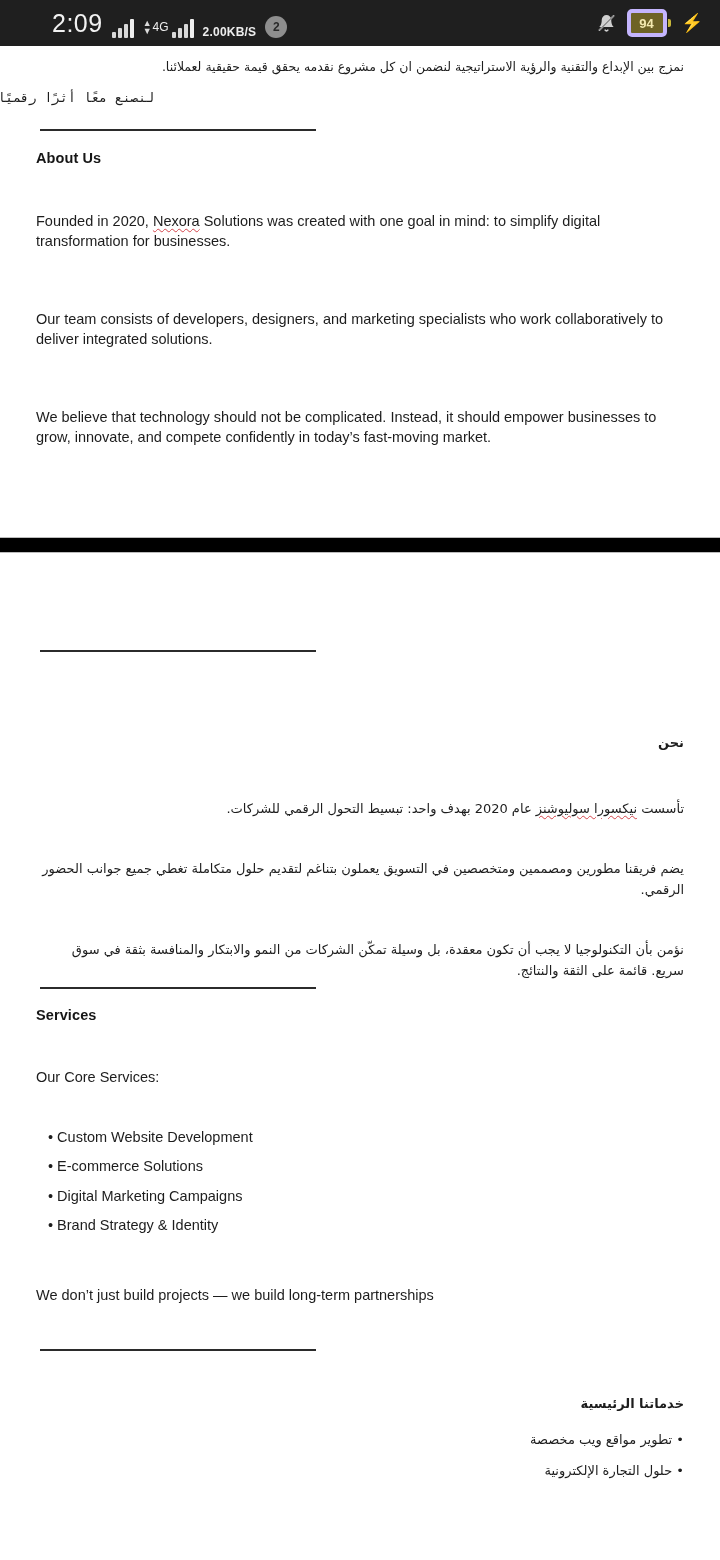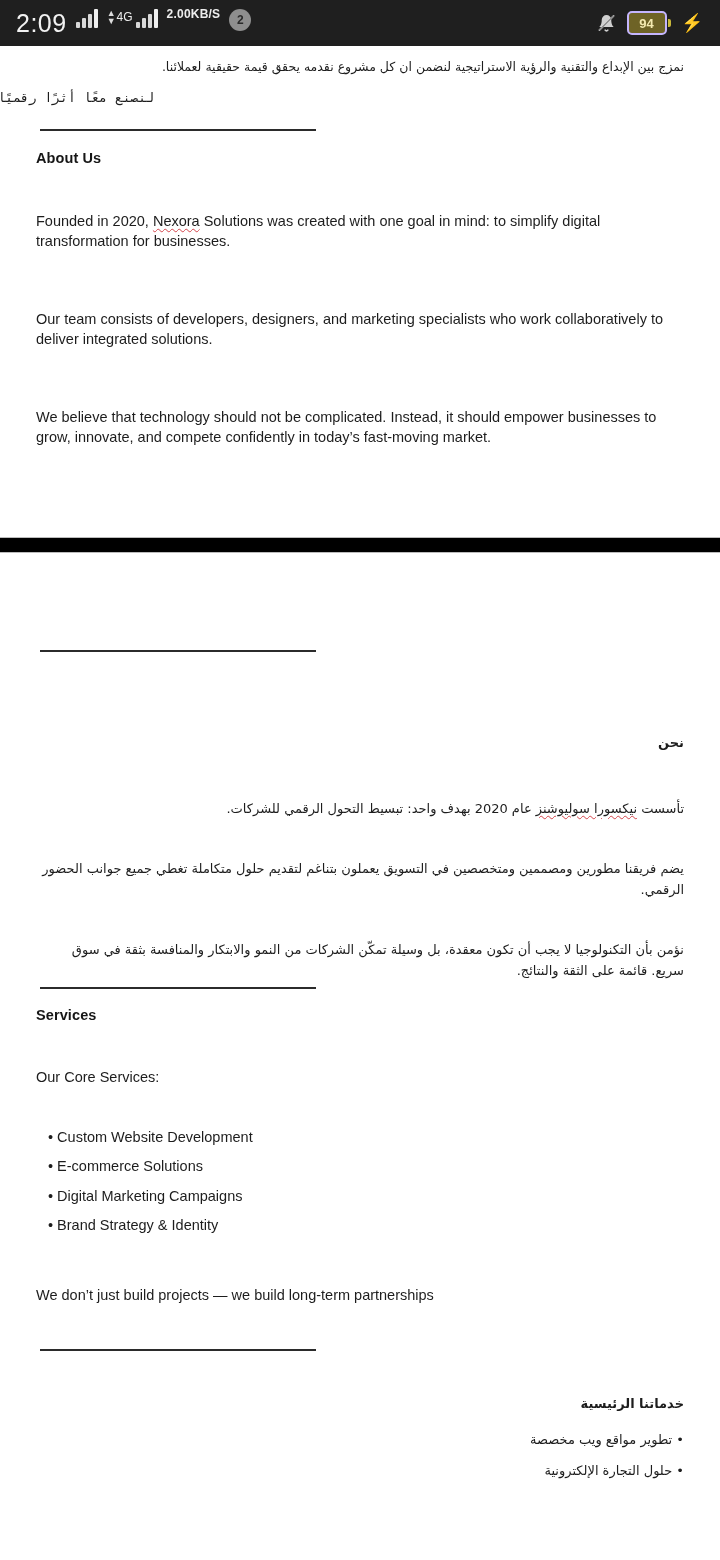--- a/index.html
+++ b/index.html
@@ -12,21 +12,21 @@
 
   
   .statusbar{
     position:relative;
     width:720px; height:46px;
     background:#1f1f1f;
     display:flex; align-items:center;
     padding:0 16px;
     color:#e8e8e8;
   }
-  .sb-left{ display:flex; align-items:flex-start; gap:9px; }
+  .sb-left{ display:flex; align-items:flex-end; gap:9px;margin-left:36px; }
   .sb-right{ margin-left:auto; display:flex; align-items:center; gap:11px; }
   .clock{ font-size:25px; font-weight:400; letter-spacing:.5px; color:#f2f2f2; }
 
   .bars{ display:flex; align-items:flex-end; gap:2px; height:19px; }
   .bars i{ display:block; width:4px; background:#d8d8d8; border-radius:1px; }
   .bars i:nth-child(1){ height:6px; }
   .bars i:nth-child(2){ height:10px; }
   .bars i:nth-child(3){ height:14px; }
   .bars i:nth-child(4){ height:19px; background:#efefef; }
 
@@ -44,21 +44,21 @@
     font-size:12px; font-weight:700;
     display:flex; align-items:center; justify-content:center;
   }
 
   .bell{ position:relative; width:19px; height:20px; }
   .bell svg{ display:block; }
   .battery{
     display:flex; align-items:center;
   }
   .batt-body{
-    border:2px solid #c4b5fd; border-radius:5px;
+    border:4px solid #c4b5fd; border-radius:5px;
     padding:1px 5px; min-width:40px; text-align:center;
     background:#6e6326;
   }
   .batt-body span{ font-size:13px; font-weight:700; color:#f4eab0; }
   .batt-cap{ width:3px; height:8px; background:#c9b83a; border-radius:0 2px 2px 0; margin-left:1px; }
   .bolt{ font-size:18px; color:#f0f0f0; line-height:1; }
 
   
   .doc{ position:relative; width:720px; background:#ffffff; }
   .page{ background:#ffffff; padding:4px 36px; }

